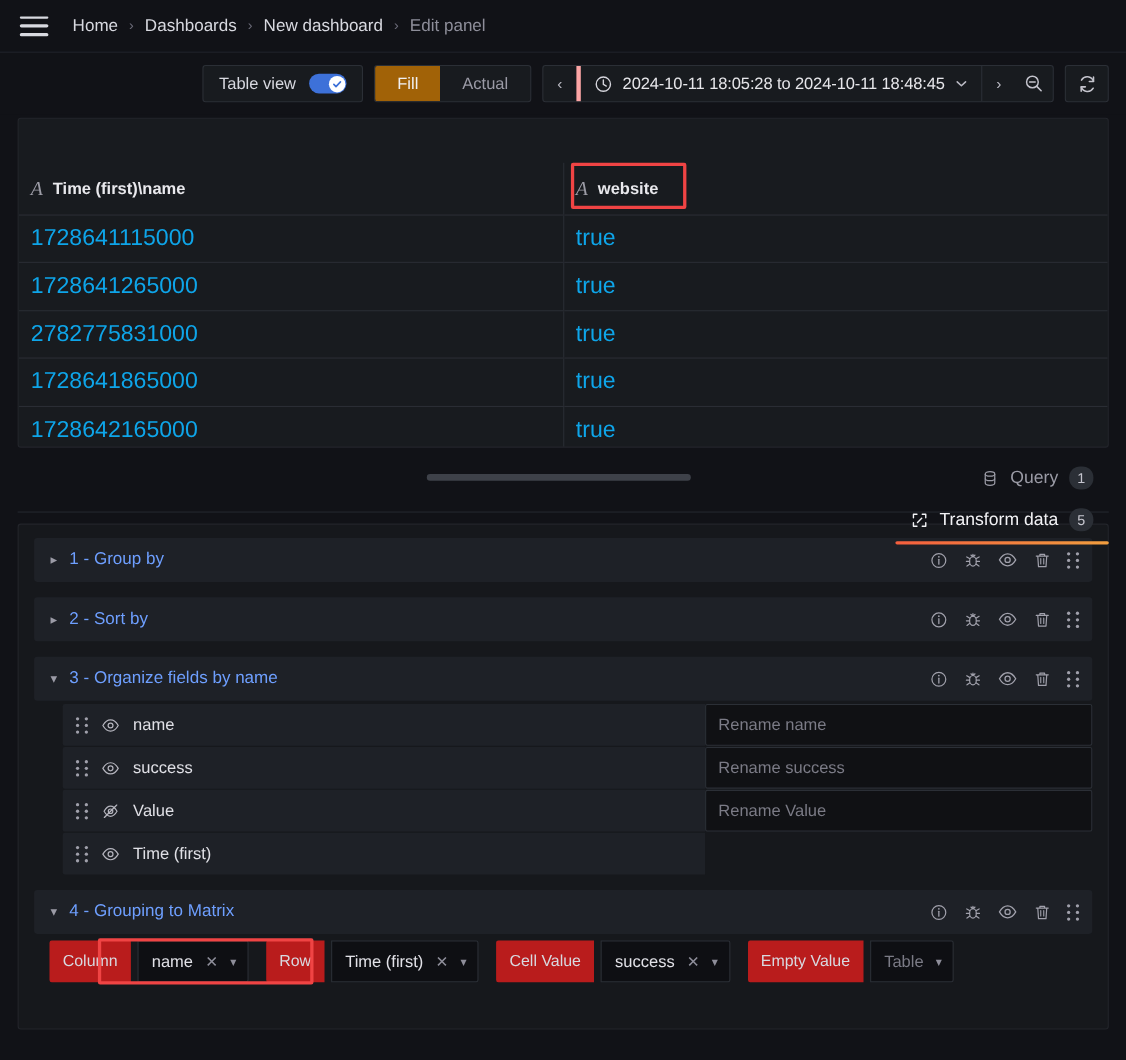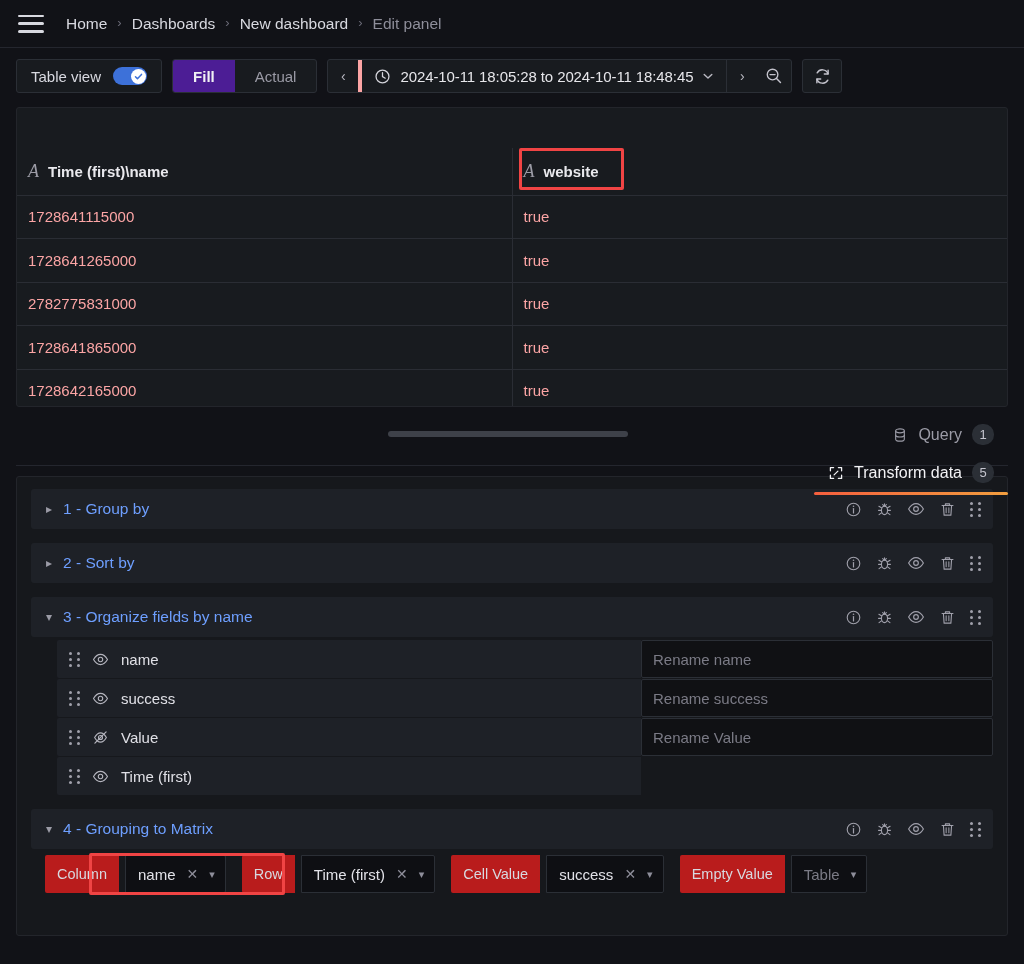--- a/index.html
+++ b/index.html
@@ -36,21 +36,21 @@
   }
 
   
   .toolbar {
     height: 56px;
     display: flex;
     align-items: center;
     padding: 0 16px;
     gap: 10px;
     background: #111217;
-    justify-content: flex-start;
+    justify-content: flex-end;
   }
   .tb-box {
     background: #181b1f;
     border: 1px solid #2b2f36;
     border-radius: 3px;
     height: 34px;
     display: flex;
     align-items: center;
   }
   .tableview-box { padding: 0 14px; gap: 12px; }
@@ -69,21 +69,21 @@
   .toggle .knob svg { width: 9px; height: 9px; display:block; }
 
   .segmented { overflow: hidden; padding: 0; }
   .seg {
     height: 32px; padding: 0 20px;
     display: flex; align-items: center;
     font-size: 15px; color: #9b9ba6; cursor: pointer;
     background: transparent; border: none;
     font-family: inherit;
   }
-  .seg.active { background: #4c1d95; color: #f0f0f3; font-weight: 700; }
+  .seg.active { background: #a16207; color: #f0f0f3; font-weight: 400; }
 
   .timepicker { padding: 0; }
   .tp-btn {
     width: 30px; height: 32px;
     display: flex; align-items: center; justify-content: center;
     color: #b9b9c2; cursor: pointer; font-size: 14px;
   }
   .tp-range {
     display: flex; align-items: center; gap: 9px;
     padding: 0 12px; height: 32px; cursor: pointer;
@@ -125,22 +125,22 @@
   }
   .tbl th:first-child { width: 501px; }
   .tbl th + th { border-left: 1px solid #2a2d34; }
   .th-inner { display: flex; align-items: center; gap: 9px; }
   .type-a {
     font-family: "Liberation Serif", serif;
     font-style: italic; font-size: 18px; color: #9c9ca6; font-weight: 400;
     line-height: 1;
   }
   .tbl td {
-    font-size: 15px;
-    color: #fca5a5;
+    font-size: 21px;
+    color: #0ea5e9;
     padding: 0 0 0 11px;
     height: 43.5px;
     border-bottom: 1px solid #2a2d34;
     vertical-align: middle;
   }
   .tbl td + td { border-left: 1px solid #2a2d34; }
   .hl-box {
     position: absolute;
     border: 3px solid #f04444;
     border-radius: 2px;

